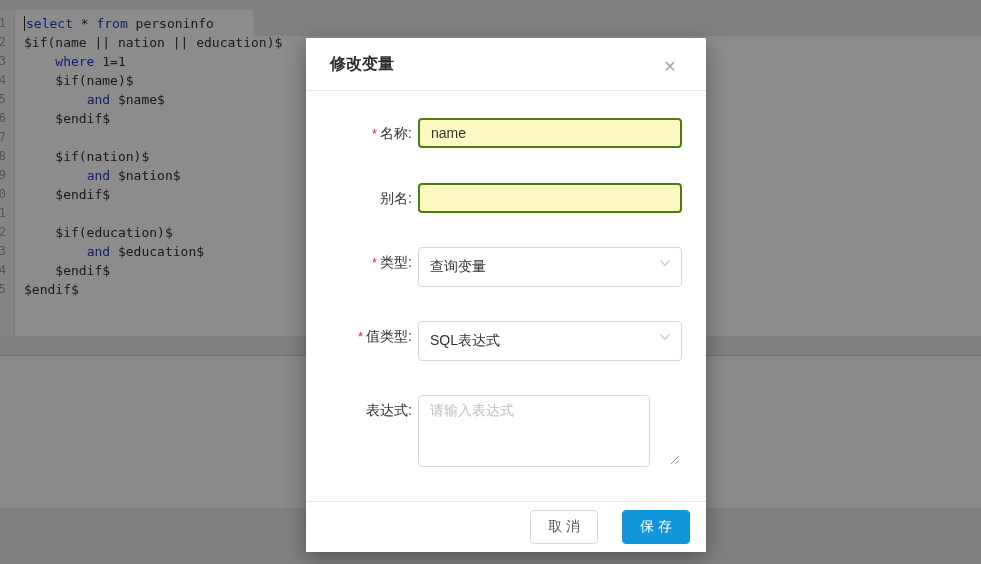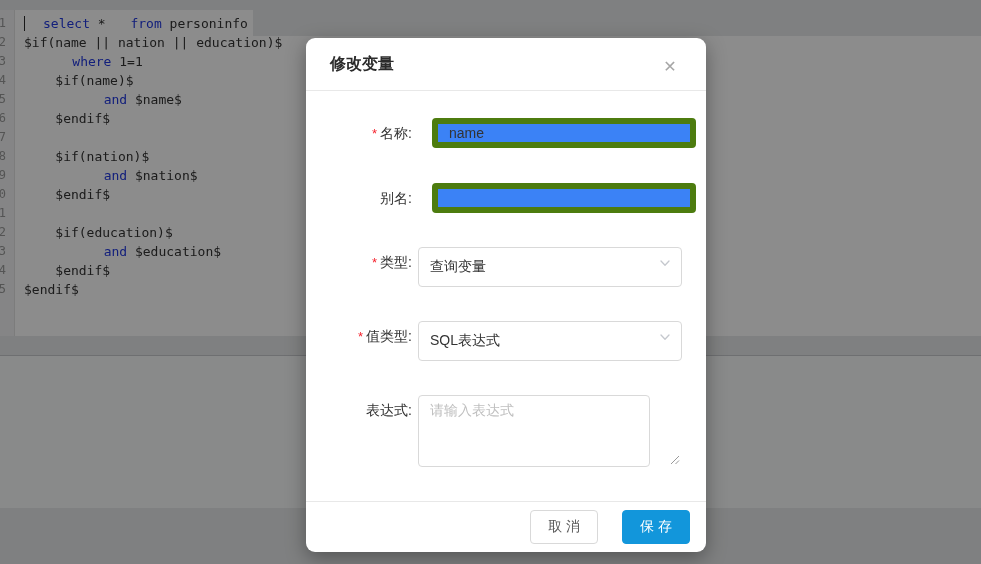--- a/index.html
+++ b/index.html
@@ -10,47 +10,47 @@
   
   .editor-panel { position:absolute; left:0; top:10px; width:981px; height:326px; background:#ffffff; }
   .editor-gutter { position:absolute; left:0; top:0; bottom:0; width:15px; background:#f2f3f4;
                    border-right:1px solid #e2e2e2; overflow:hidden; padding-top:4px; }
   .ln-row { position:relative; height:19px; }
   .ln { position:absolute; right:8px; top:0; font-family:"DejaVu Sans Mono", monospace;
         font-size:12px; line-height:19px; color:#9a9a9a; white-space:nowrap; }
   .editor-code { position:absolute; left:15px; top:0; right:0; bottom:0; padding:4px 0 0 9px; overflow:hidden; }
   .code-line { height:19px; white-space:pre; font-family:"DejaVu Sans Mono", monospace;
                font-size:13px; line-height:19px; color:var(--code-text,#333); }
-  .kw { color:var(--kw,#2239e0);margin-left:17px; }
+  .kw { color:var(--kw,#2239e0); }
   .pl { color:var(--code-text,#333); }
   .cursor { display:inline-block; width:0; height:15px; border-left:1.5px solid #2b2b2b;
             vertical-align:text-bottom; margin-right:1px; }
   .toolbar-block { position:absolute; left:253px; top:0; width:728px; height:36px; background:#e7e9eb; }
   .lower-panel { position:absolute; left:0; top:355px; width:981px; height:153px; background:#fafbfb;
                  border-top:1px solid #c9cbce; }
 
   
   .mask { position:absolute; inset:0; background:rgba(0,0,0,0.45); z-index:10; }
 
   
   .modal { position:absolute; left:306px; top:38px; width:400px; height:514px; background:#fff;
-           border-radius:9px; box-shadow:0 6px 20px rgba(0,0,0,0.35); z-index:20; display:flex; flex-direction:column; }
+           border-radius:0; box-shadow:0 6px 20px rgba(0,0,0,0.35); z-index:20; display:flex; flex-direction:column; }
   .modal-header { position:relative; height:57px; border-bottom:1px solid #e8e8e8; display:flex; align-items:center;
                   padding:0 24px; border-radius:4px 4px 0 0; }
   .modal-title { font-size:16px; font-weight:700; color:#2b2b2b; }
   .modal-close { position:absolute; right:16px; top:0; height:57px; width:40px; border:none; background:transparent;
                  color:#a6a6a6; font-size:16px; cursor:pointer; line-height:57px; text-align:center; font-weight:400; }
   .modal-body { flex:0 0 auto; padding:27px 24px 0 0; }
   .form-row { display:flex; align-items:flex-start; margin-bottom:34px; }
   .form-label { width:112px; text-align:right; padding-right:6px; font-size:14px; color:#333;
                 line-height:30px; white-space:nowrap; }
   .req { color:var(--required,#f5222d); margin-right:3px; font-size:13px; }
   .form-control { width:264px; }
-  .ant-input { width:264px; height:30px; border:6px solid #4d7c0f; border-radius:4px; padding:0 11px;
-               font-size:14px; color:#333; font-family:"Liberation Sans", sans-serif; outline:none; background:#3b82f6;margin-left:14px; }
+  .ant-input { width:264px; height:30px; border:2px solid #4d7c0f; border-radius:4px; padding:0 11px;
+               font-size:14px; color:#333; font-family:"Liberation Sans", sans-serif; outline:none; background:#fef9c3; }
   .ant-input::placeholder, .ant-textarea::placeholder { color:#bfbfbf; }
   .ant-select { position:relative; width:264px; height:40px; border:1px solid #d9d9d9; border-radius:4px;
                 background:#fff; display:flex; align-items:center; padding:0 28px 0 11px; cursor:pointer; }
   .ant-select-value { font-size:14px; color:#333; flex:1; overflow:hidden; white-space:nowrap; }
   .select-arrow { position:absolute; right:10px; top:9px; width:12px; height:12px; }
   .textarea-wrap { position:relative; width:264px; height:72px; }
   .ant-textarea { width:232px; height:72px; border:1px solid #d9d9d9; border-radius:4px; padding:6px 11px;
                   font-size:14px; color:#333; font-family:"Liberation Sans", sans-serif; resize:none; outline:none; background:#fff; }
   .resize-handle { position:absolute; right:2px; bottom:2px; width:10px; height:10px; pointer-events:none; }
 

